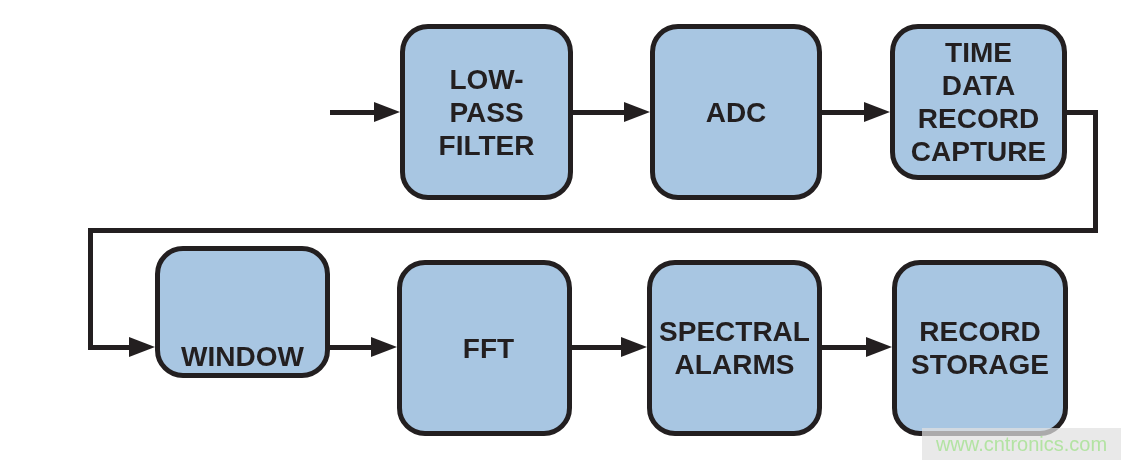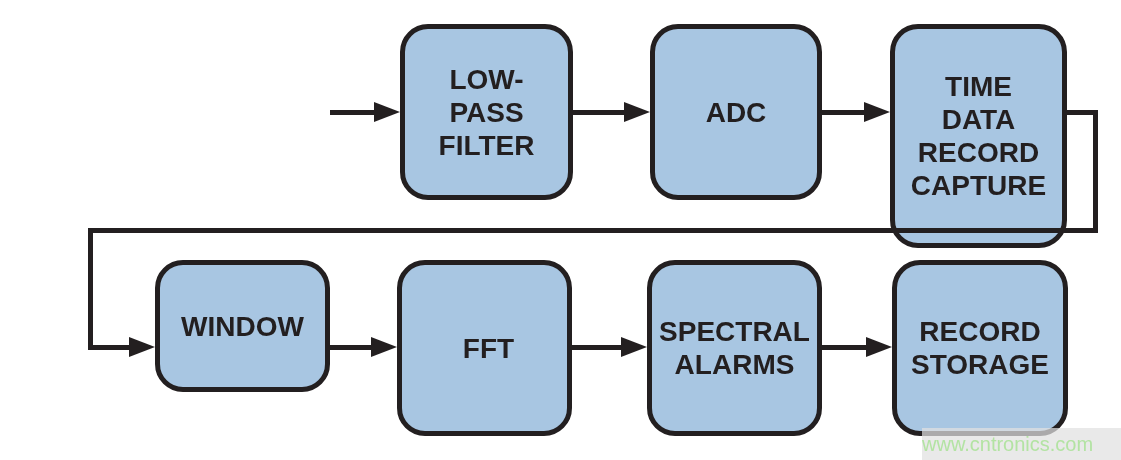--- a/index.html
+++ b/index.html
@@ -31,23 +31,23 @@
     font-weight: bold;
     font-size: 28px;
     line-height: 33px;
     color: #231f20;
     letter-spacing: 0px;
   }
   
   .b1 { left: 25px;  top: 24px;  width: 305px; height: 176px; }
   .b2 { left: 400px; top: 24px;  width: 173px; height: 176px; }
   .b3 { left: 650px; top: 24px;  width: 172px; height: 176px; }
-  .b4 { left: 890px; top: 24px;  width: 177px; height: 224px; }
+  .b4 { left: 890px; top: 24px;  width: 177px; height: 156px; }
   
-  .b5 { left: 155px; top: 260px; width: 175px; height: 132px; }
+  .b5 { left: 155px; top: 246px; width: 175px; height: 132px; align-items: flex-end; }
   .b6 { left: 397px; top: 260px; width: 175px; height: 176px; padding-left: 8px; }
   .b7 { left: 647px; top: 260px; width: 175px; height: 176px; }
   .b8 { left: 892px; top: 260px; width: 176px; height: 176px; }
 
   .line {
     position: absolute;
     background: #231f20;
   }
   .ahead {
     position: absolute;
@@ -60,20 +60,21 @@
 
   .wm-band {
     position: absolute;
     left: 922px;
     top: 428px;
     width: 199px;
     height: 32px;
     background: rgba(224, 224, 224, 0.72);
     display: flex;
     align-items: center;
+    justify-content: center;
   }
   .wm-text {
     color: #b3e3a3;
     font-size: 20px;
     font-weight: normal;
     white-space: nowrap;
   }
 </style>
 </head>
 <body>

